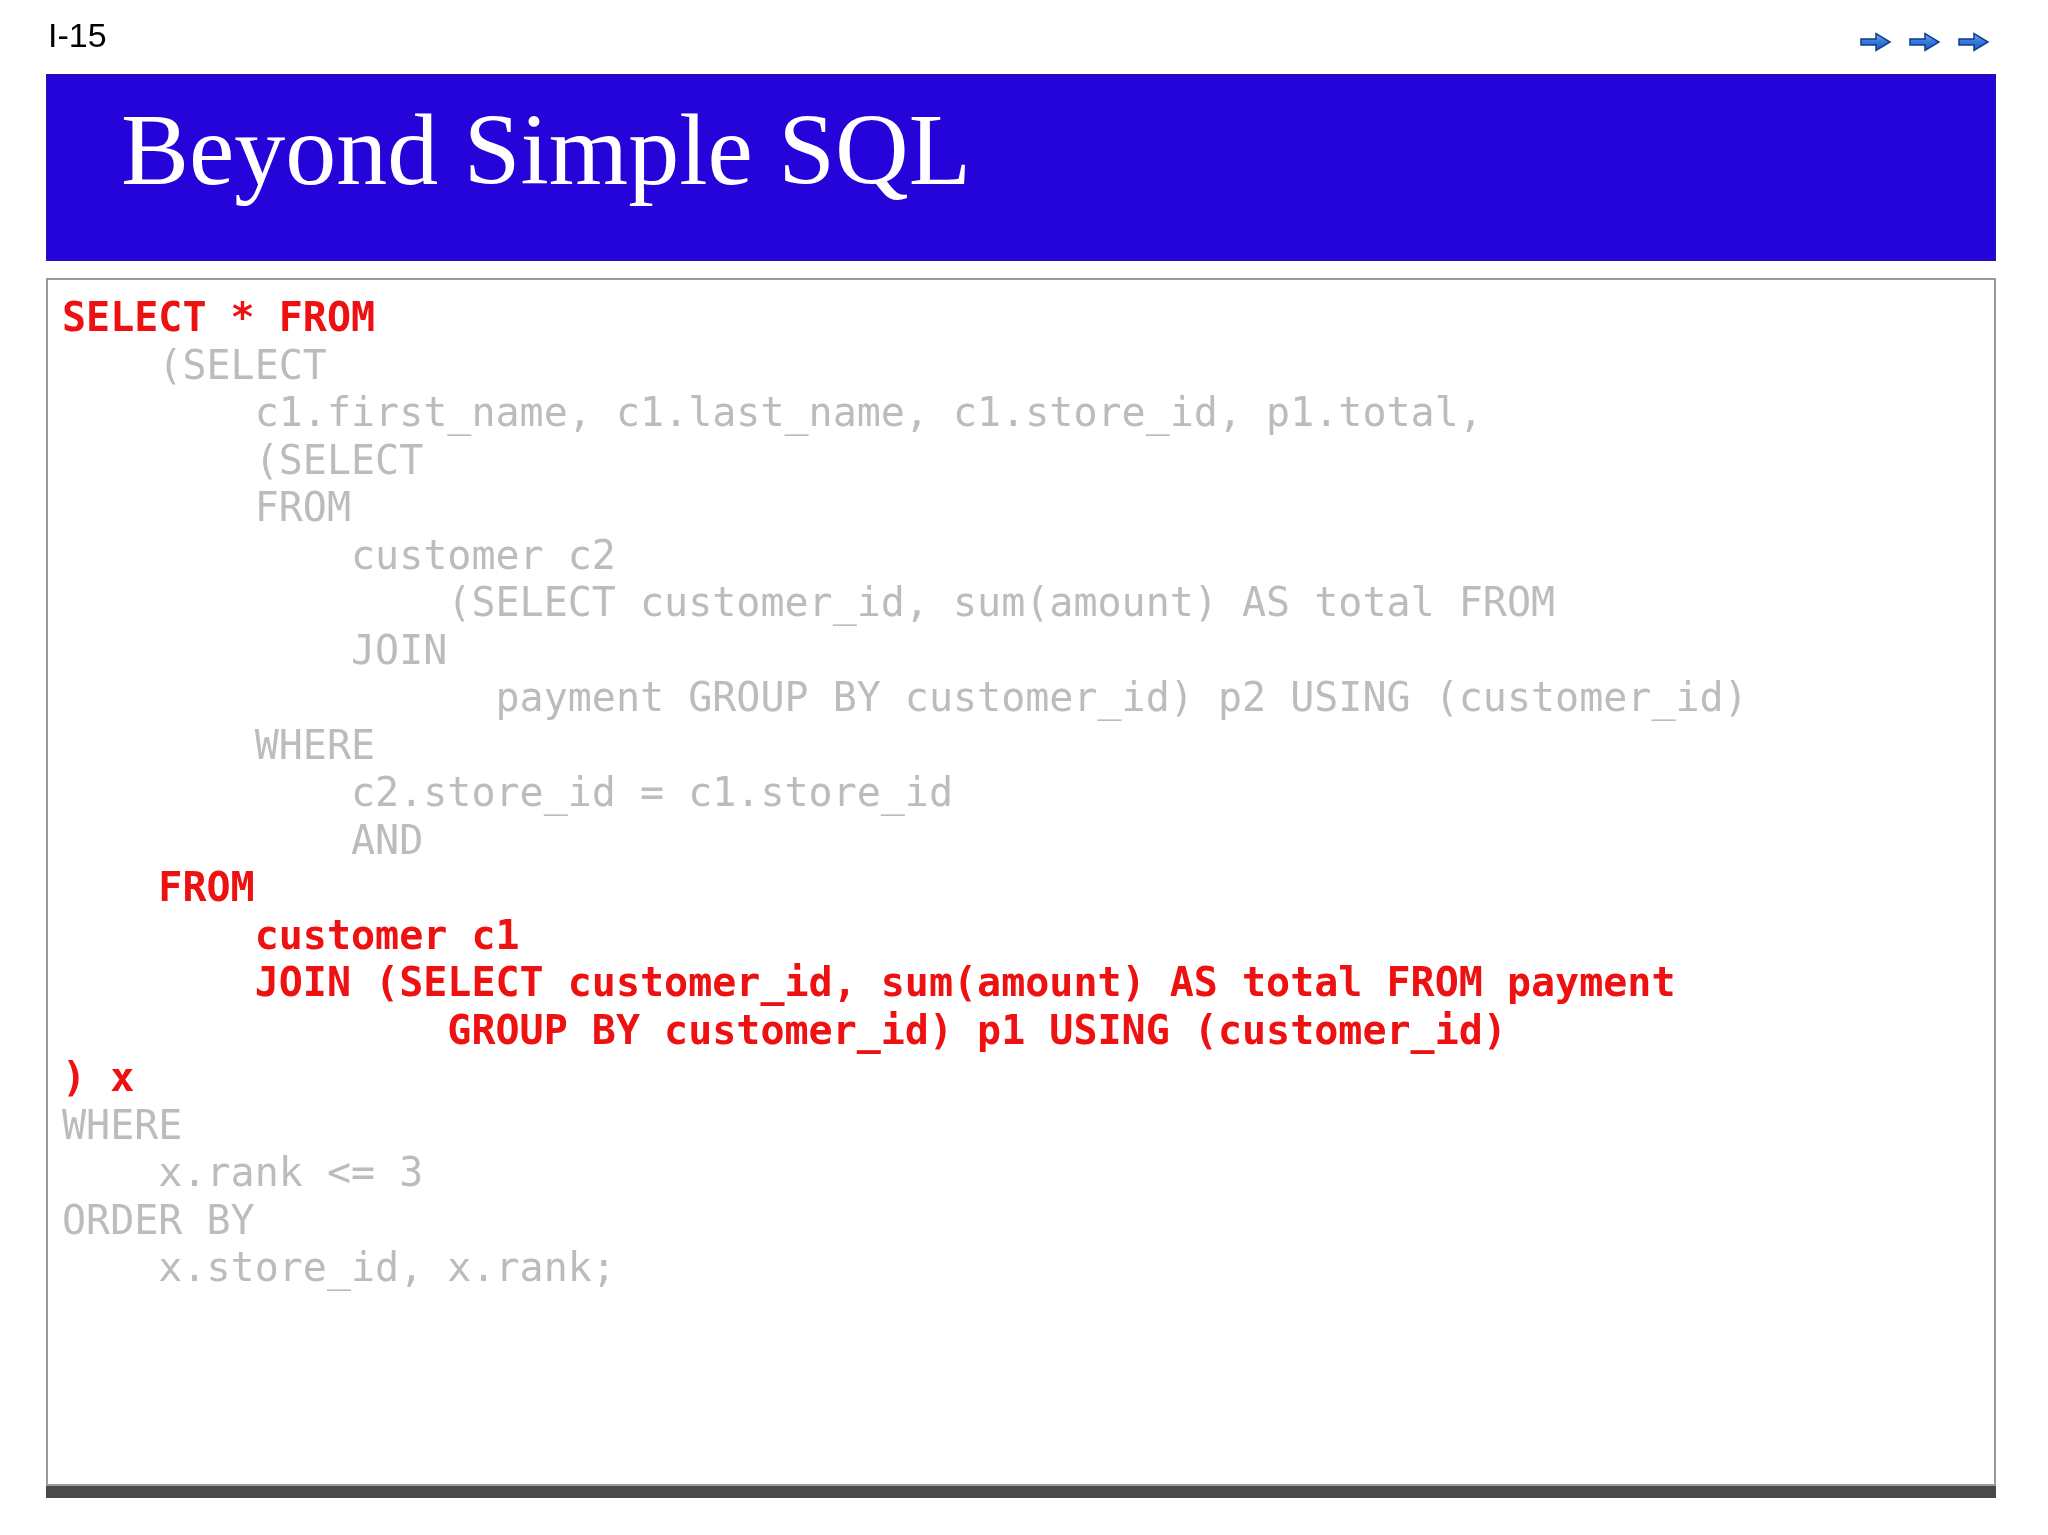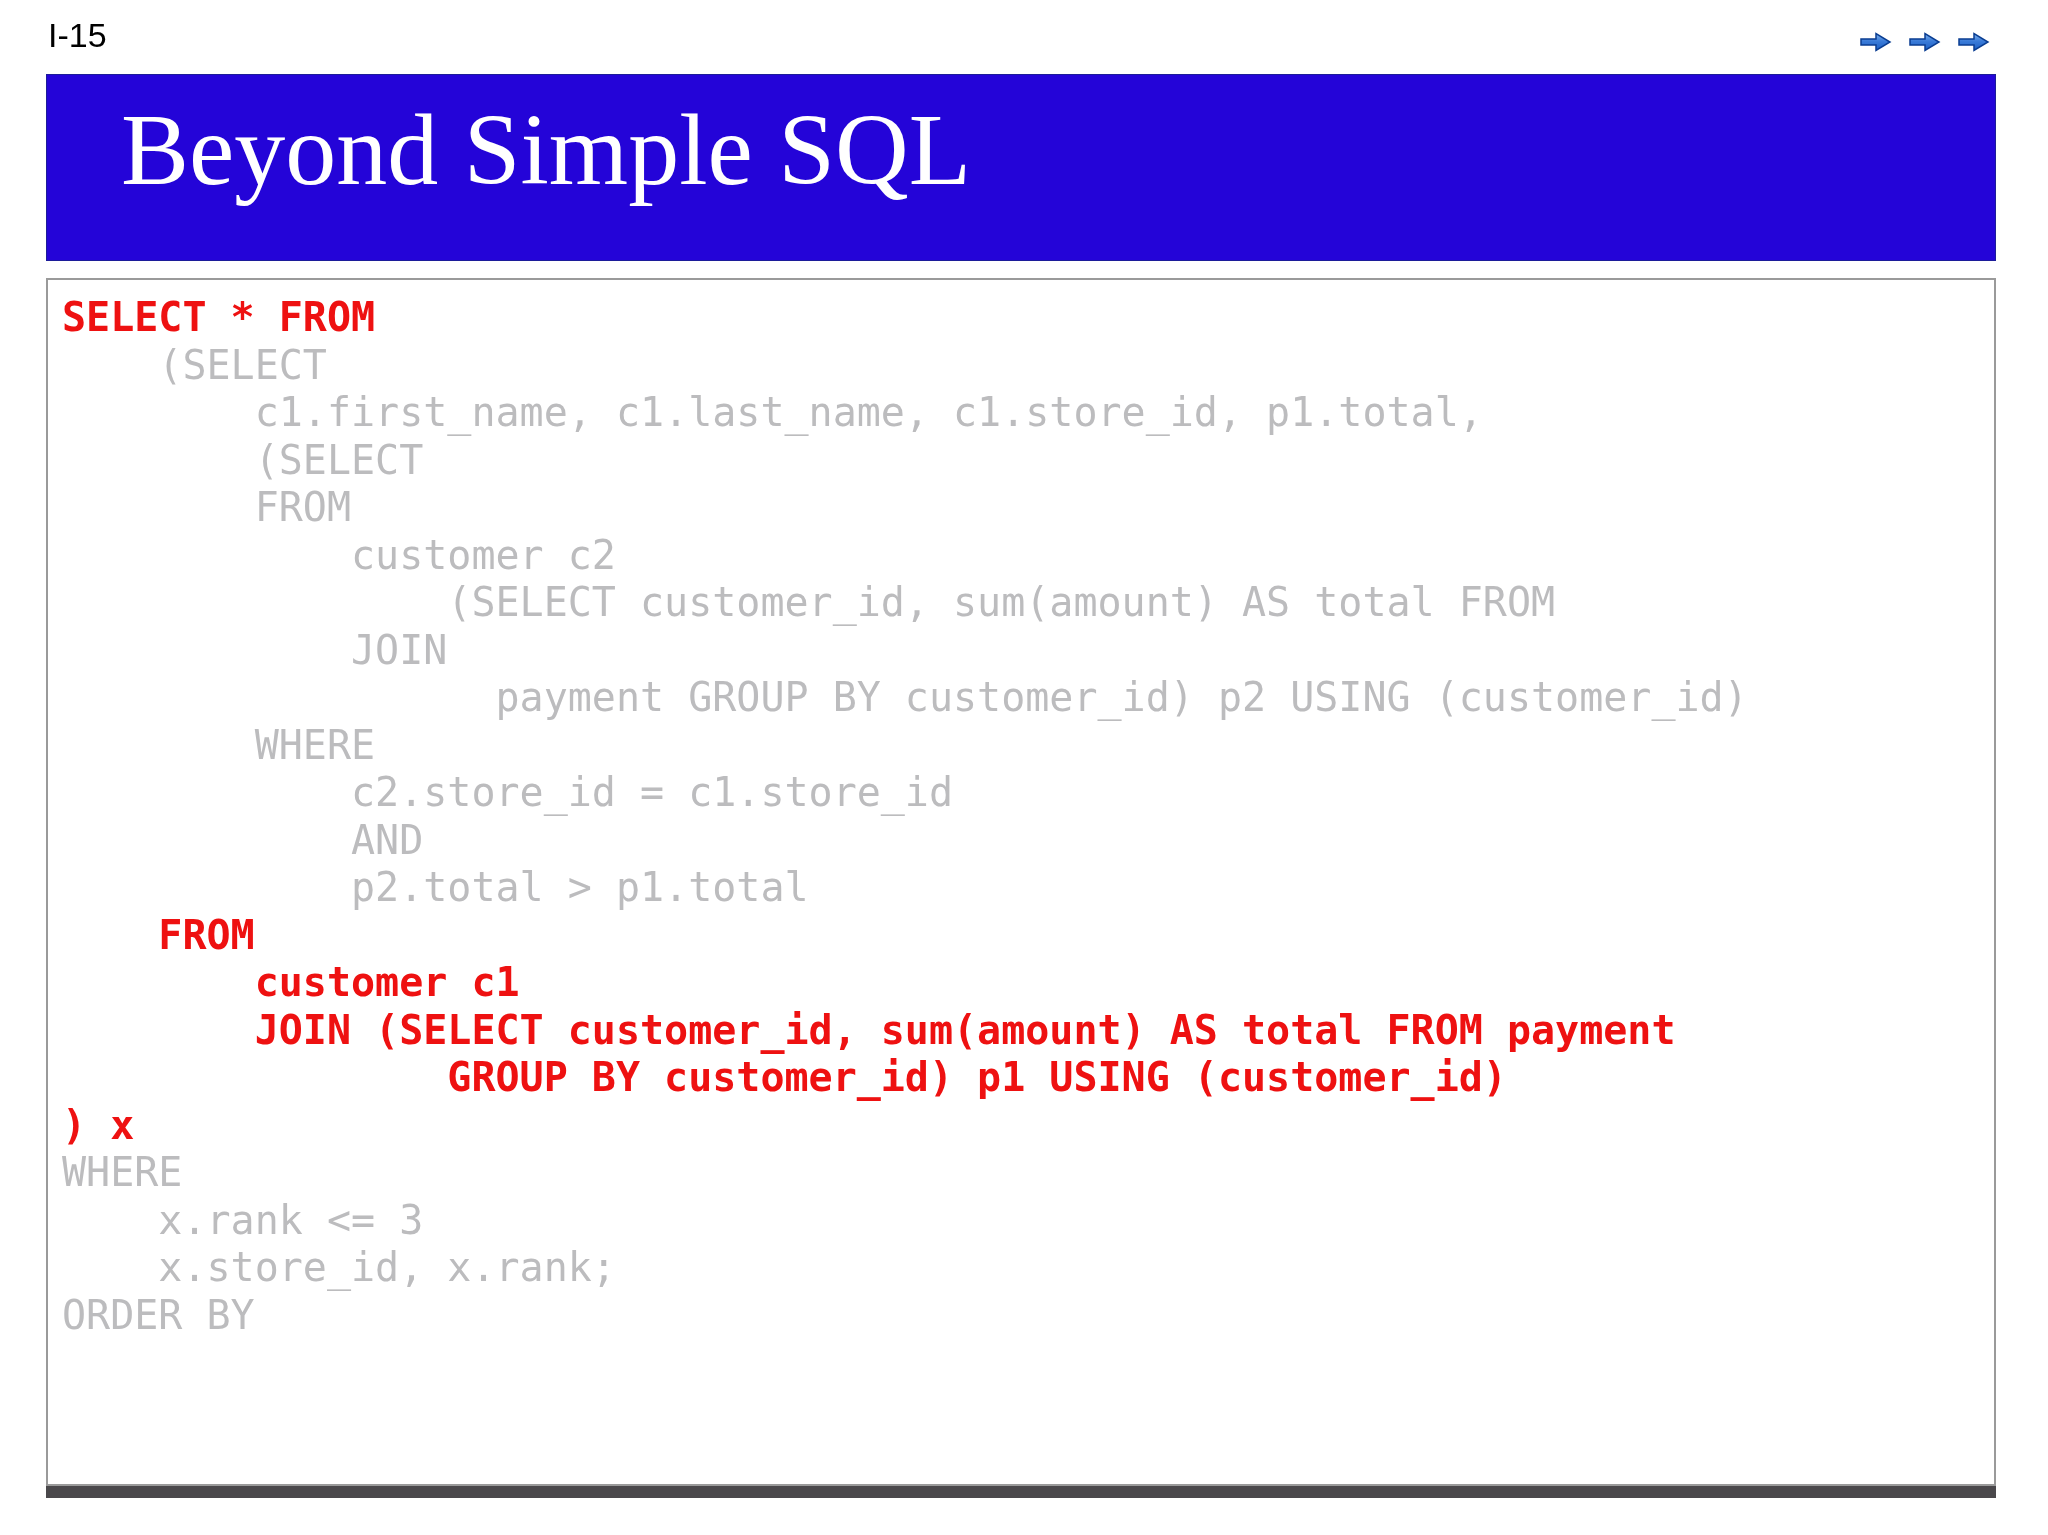--- a/index.html
+++ b/index.html
@@ -115,25 +115,24 @@
     <div class="code-line gray">        c1.first_name, c1.last_name, c1.store_id, p1.total,</div>
     <div class="code-line gray">        (SELECT</div>
     <div class="code-line gray">        FROM</div>
     <div class="code-line gray">            customer c2</div>
     <div class="code-line gray">                (SELECT customer_id, sum(amount) AS total FROM</div>
     <div class="code-line gray">            JOIN</div>
     <div class="code-line gray">                  payment GROUP BY customer_id) p2 USING (customer_id)</div>
     <div class="code-line gray">        WHERE</div>
     <div class="code-line gray">            c2.store_id = c1.store_id</div>
     <div class="code-line gray">            AND</div>
-    <div class="code-line gray">            p2.total &gt; p1.total</div>
     <div class="code-line red">    FROM</div>
     <div class="code-line red">        customer c1</div>
     <div class="code-line red">        JOIN (SELECT customer_id, sum(amount) AS total FROM payment</div>
     <div class="code-line red">                GROUP BY customer_id) p1 USING (customer_id)</div>
     <div class="code-line red">) x</div>
     <div class="code-line gray">WHERE</div>
     <div class="code-line gray">    x.rank &lt;= 3</div>
+    <div class="code-line gray">ORDER BY</div>
     <div class="code-line gray">    x.store_id, x.rank;</div>
-    <div class="code-line gray">ORDER BY</div>
   </div>
 
 <div class="bottom-bar"></div>
 
 </body></html>

